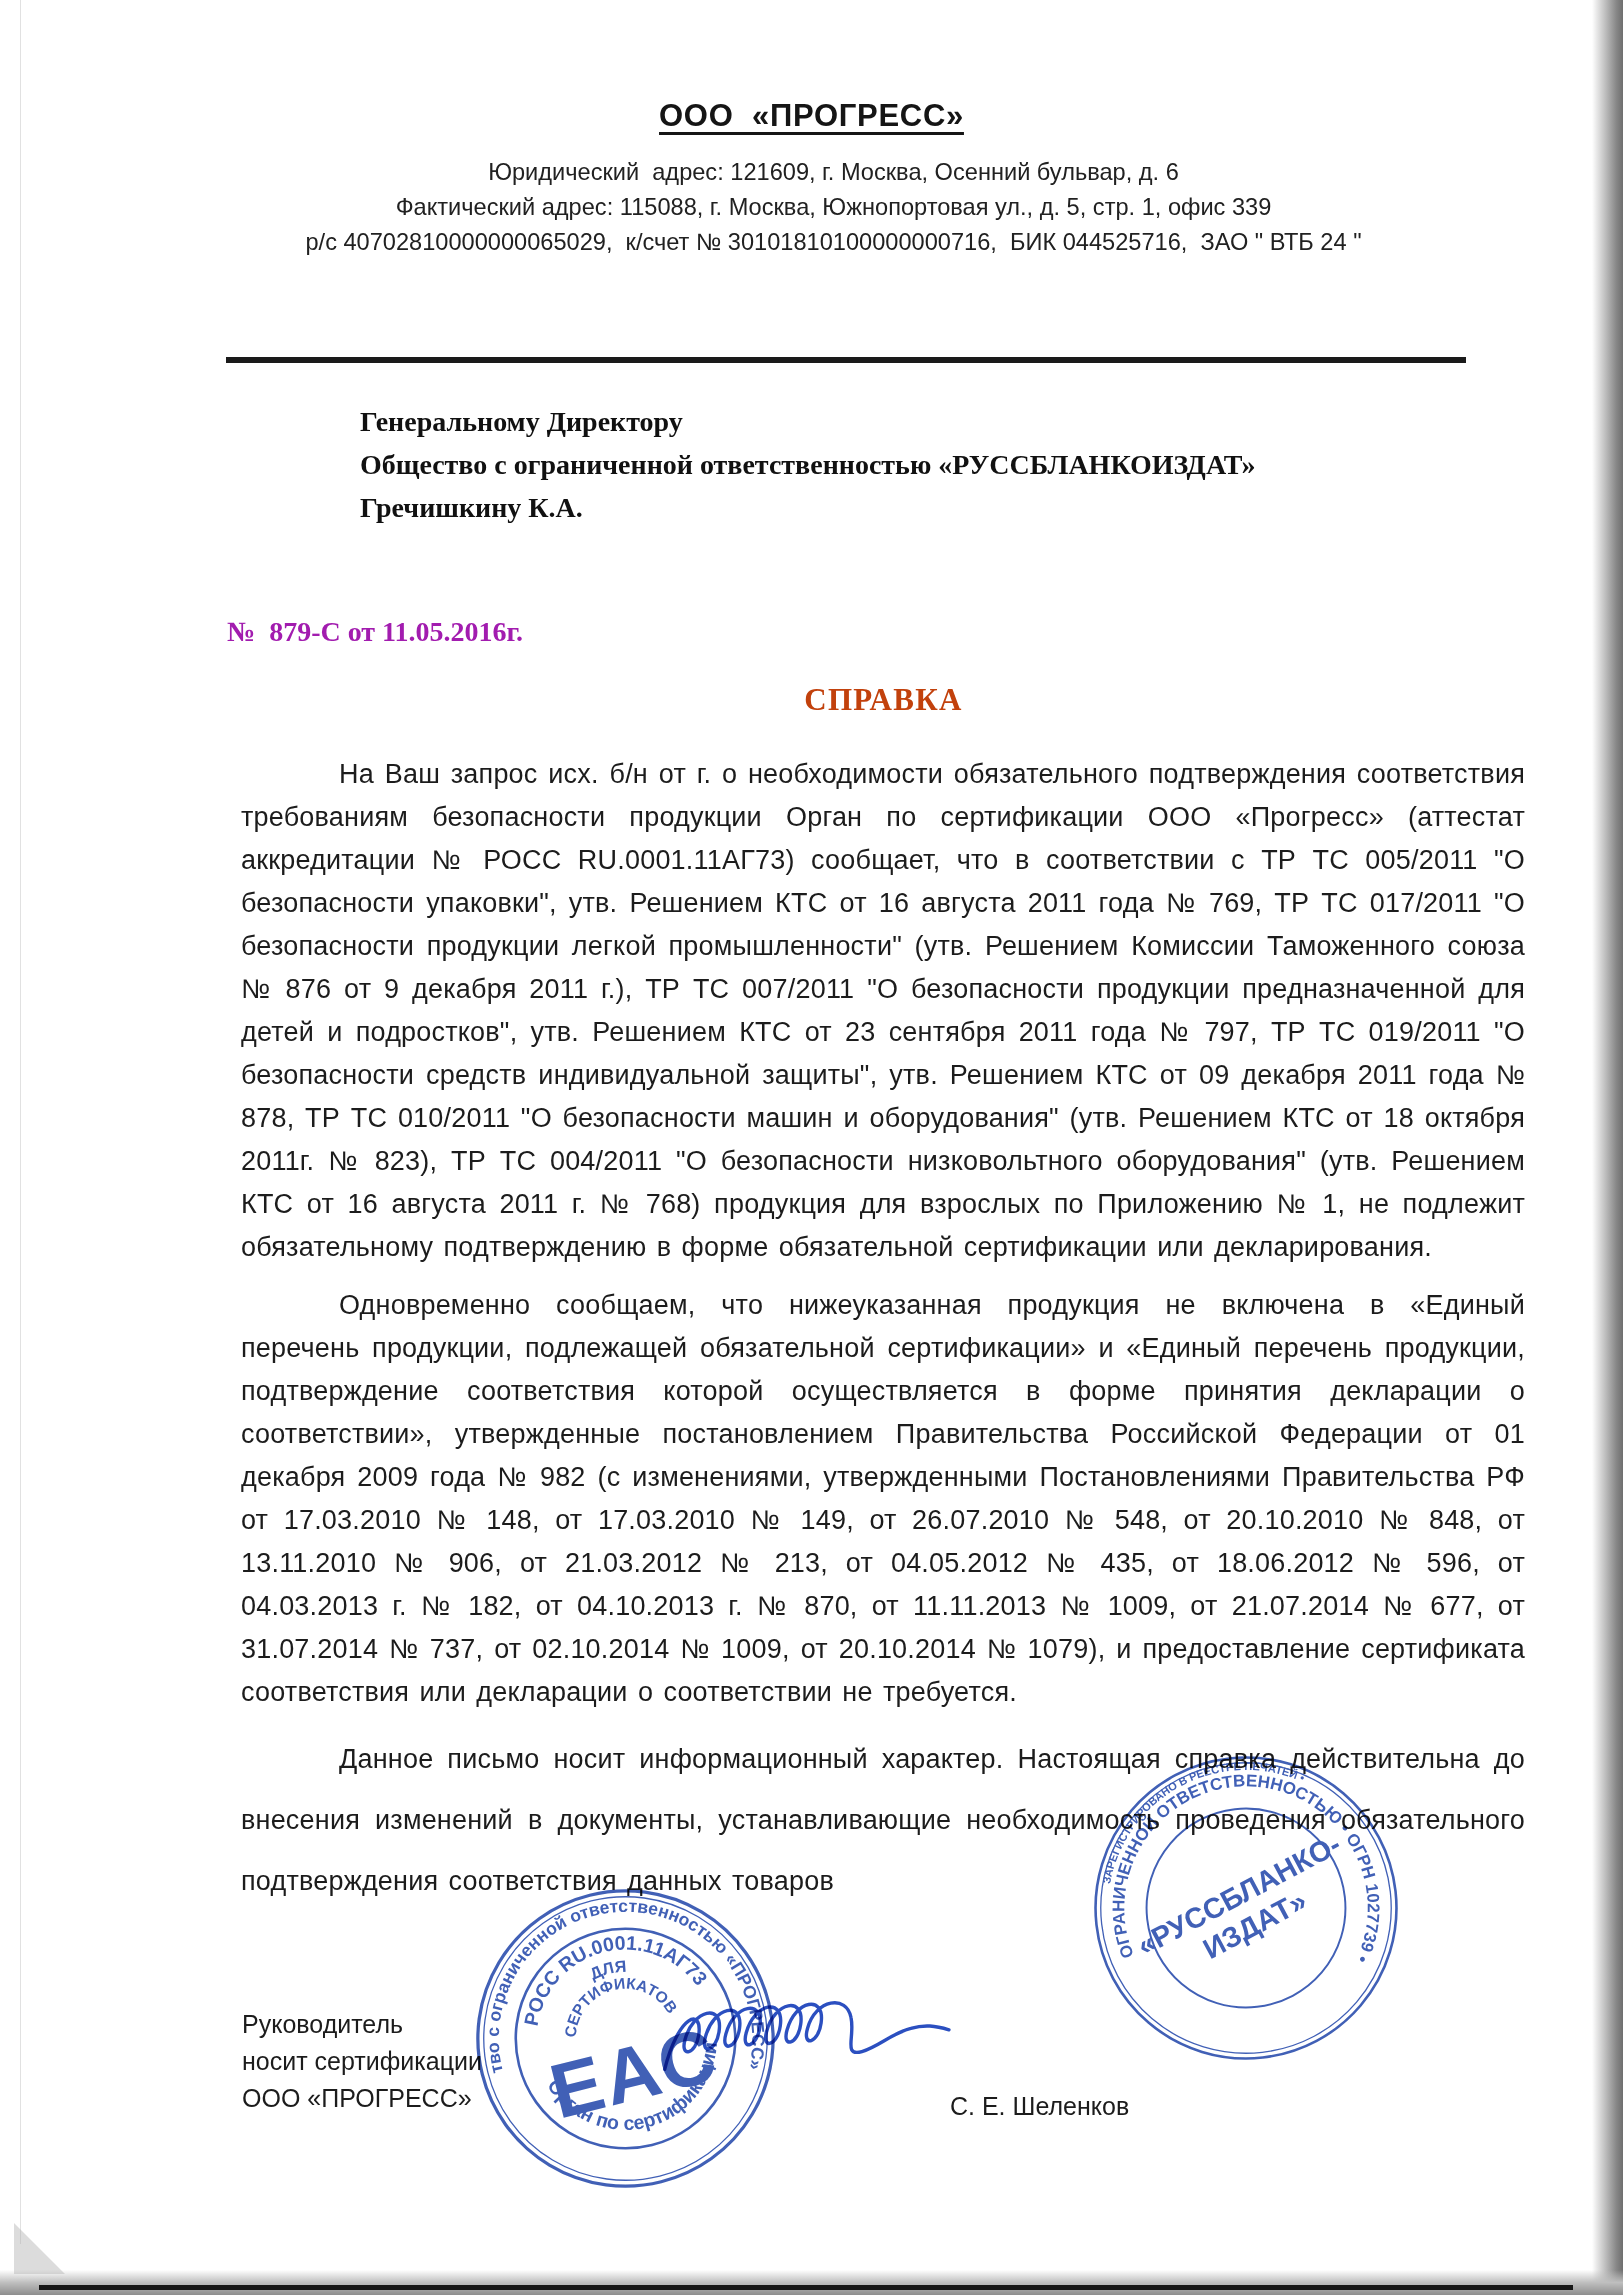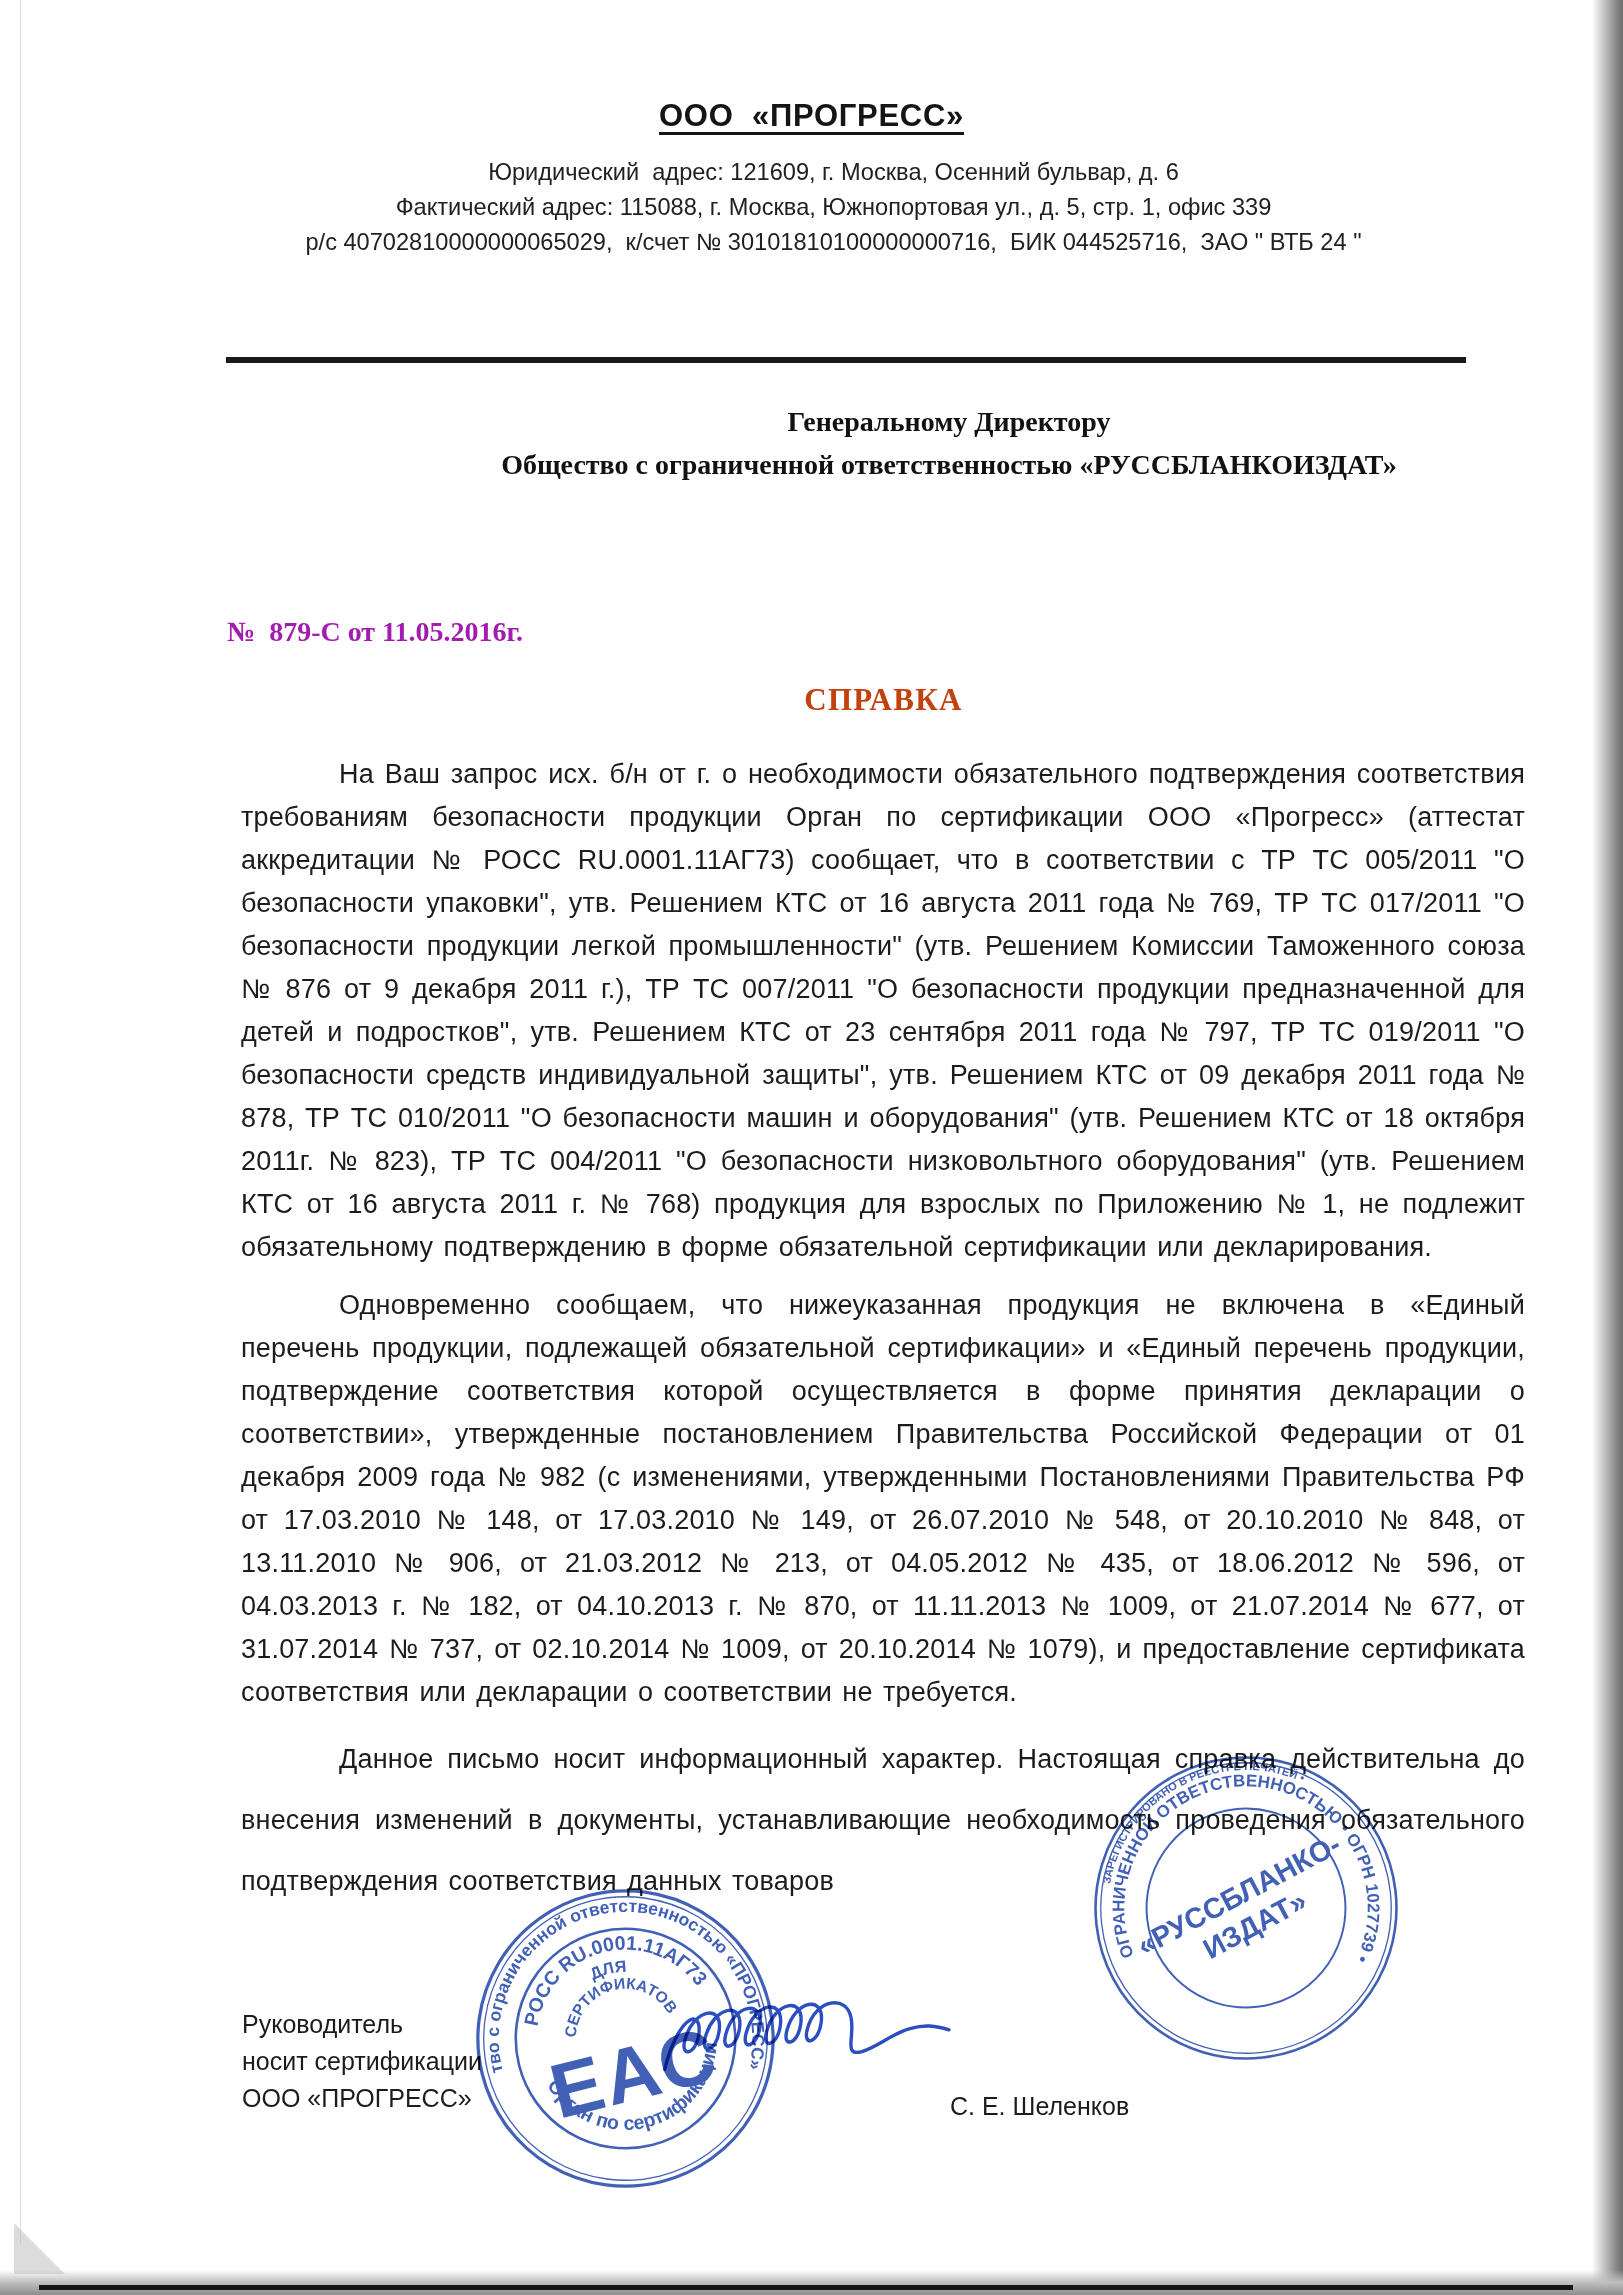--- a/index.html
+++ b/index.html
@@ -27,21 +27,21 @@
 
   
   .rule {
     position: absolute; top: 357px; left: 226px; width: 1240px;
     height: 5.9px; border-top: 3.9px solid #1a1a1a; border-bottom: 3.9px solid #1a1a1a;
   }
 
   
   .recipient {
     position: absolute; top: 400px; right: 85px; width: 1178px;
-    text-align: center;
+    text-align: left;
     font-family: "Liberation Serif", serif;
     font-size: 28px; font-weight: 700; line-height: 43px; color: #111111;
   }
 
   .ref {
     position: absolute; top: 616px; left: 227px;
     font-family: Liberation Serif, serif;
     font-size: 28px; font-weight: 700; color: #a21caf;
   }
 
@@ -98,20 +98,21 @@
     <div class="addr-line pre">Юридический  адрес: 121609, г. Москва, Осенний бульвар, д. 6</div>
     <div class="addr-line">Фактический адрес: 115088, г. Москва, Южнопортовая ул., д. 5, стр. 1, офис 339</div>
     <div class="addr-line pre">р/с 40702810000000065029,  к/счет № 30101810100000000716,  БИК 044525716,  ЗАО " ВТБ 24 "</div>
   </div>
 
   <div class="rule"></div>
 
   <div class="recipient">
     <div>Генеральному Директору</div>
     <div>Общество с ограниченной ответственностью «РУССБЛАНКОИЗДАТ»</div>
+    <div>Гречишкину К.А.</div>
   </div>
 
   <div class="ref pre">№  879-С от 11.05.2016г.</div>
 
   <div class="doc-title">СПРАВКА</div>
 
   <div class="body-text">
     <p>На Ваш запрос исх. б/н от г. о необходимости обязательного подтверждения соответствия требованиям безопасности продукции Орган по сертификации ООО «Прогресс» (аттестат аккредитации № РОСС RU.0001.11АГ73) сообщает,  что в соответствии с ТР ТС 005/2011 "О безопасности упаковки", утв. Решением КТС от 16 августа 2011 года № 769, ТР ТС 017/2011 "О безопасности продукции легкой промышленности" (утв. Решением Комиссии Таможенного союза № 876 от 9 декабря 2011 г.), ТР ТС 007/2011 "О безопасности продукции предназначенной для детей и подростков", утв. Решением КТС от 23 сентября 2011 года № 797, ТР ТС 019/2011 "О безопасности средств индивидуальной защиты", утв. Решением КТС от 09 декабря 2011 года № 878, ТР ТС 010/2011 "О безопасности машин и оборудования" (утв. Решением КТС от 18 октября 2011г. № 823), ТР ТС 004/2011 "О безопасности низковольтного оборудования" (утв. Решением КТС от 16 августа 2011 г. № 768) продукция для взрослых по Приложению № 1, не подлежит обязательному подтверждению в форме обязательной сертификации или декларирования.</p>
     <p>Одновременно сообщаем, что  нижеуказанная продукция не включена в «Единый перечень продукции, подлежащей обязательной сертификации» и «Единый перечень продукции, подтверждение соответствия которой осуществляется в форме принятия декларации о соответствии», утвержденные  постановлением Правительства Российской Федерации от 01 декабря 2009 года № 982 (с изменениями, утвержденными Постановлениями Правительства РФ от 17.03.2010 № 148, от 17.03.2010 № 149, от 26.07.2010 № 548, от 20.10.2010 № 848, от 13.11.2010 № 906, от 21.03.2012 № 213, от 04.05.2012 № 435, от 18.06.2012 № 596, от 04.03.2013 г. № 182, от 04.10.2013 г. № 870, от 11.11.2013 № 1009, от 21.07.2014 № 677, от 31.07.2014 № 737, от 02.10.2014 № 1009, от 20.10.2014 № 1079), и предоставление сертификата соответствия или декларации о соответствии не требуется.</p>
     <p class="wide">Данное письмо носит информационный характер. Настоящая справка действительна до внесения изменений в документы, устанавливающие необходимость проведения обязательного подтверждения соответствия данных товаров</p>

